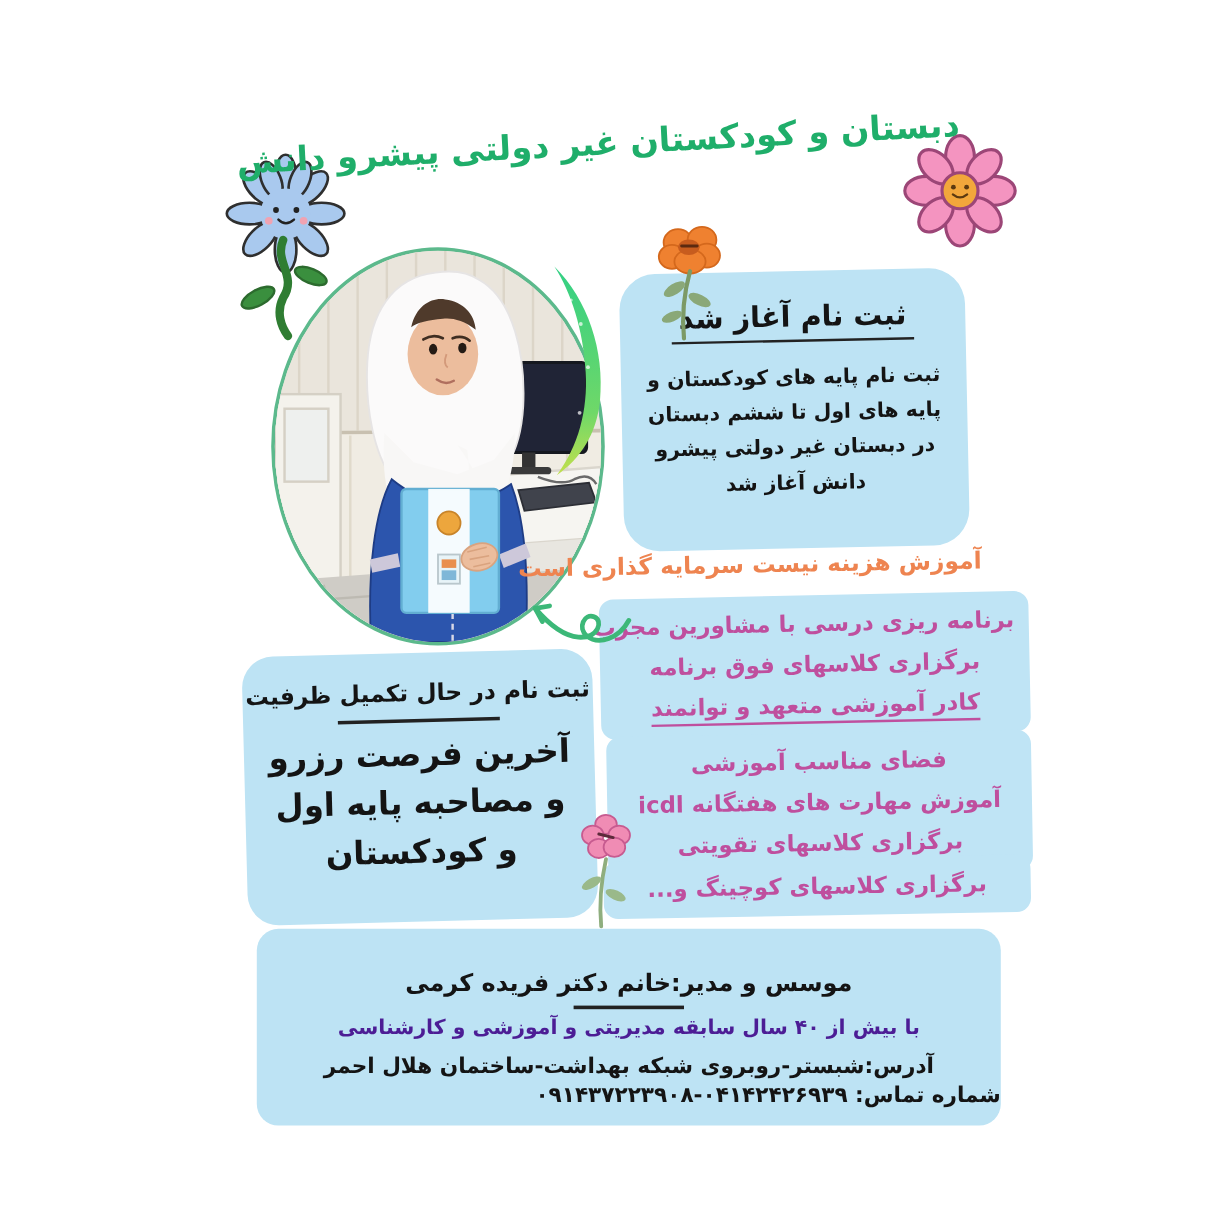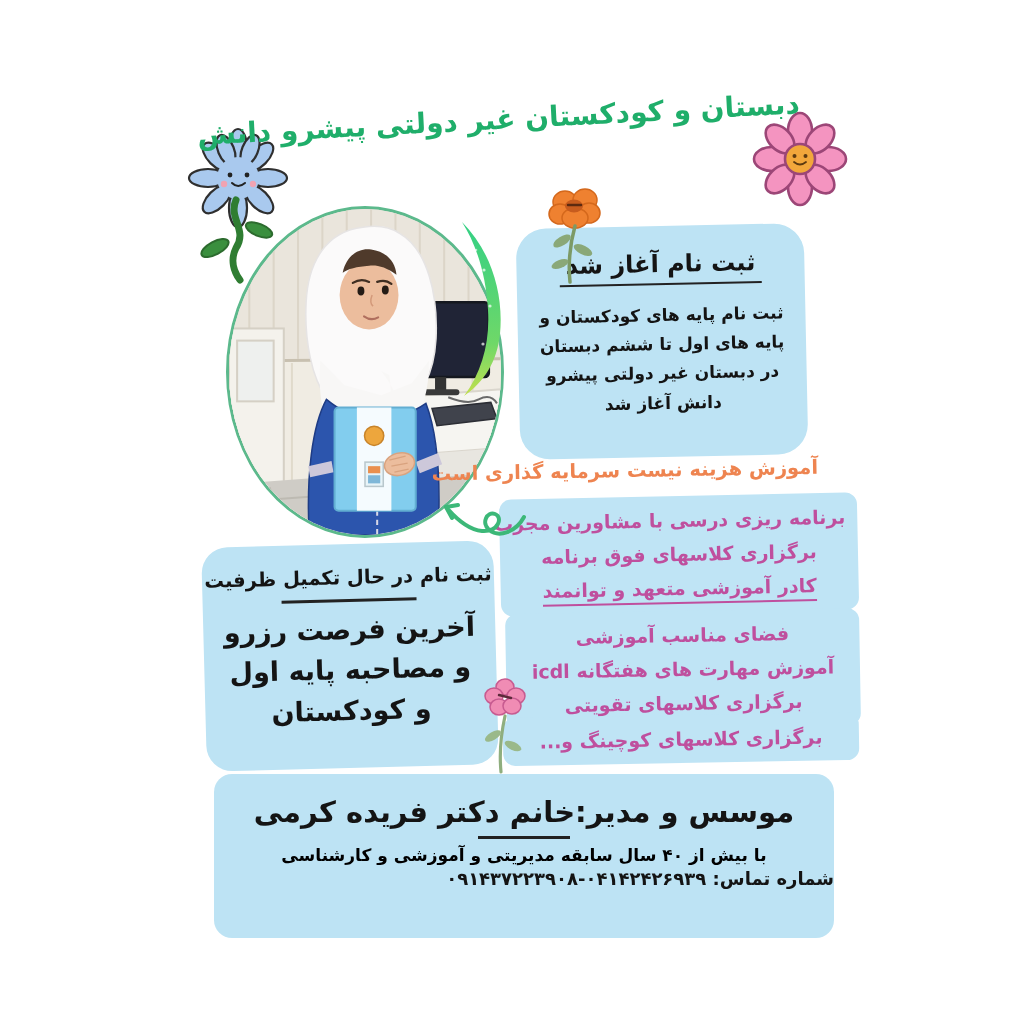--- a/index.html
+++ b/index.html
@@ -65,23 +65,23 @@
   }
   .cap-heading{margin-top:22px;font-size:19.5px;font-weight:800;color:#141414;}
   .divider{height:2.5px;background:#222;margin:10px auto 8px auto;}
   .cap-divider{width:135px;}
   .cap-line{font-size:27px;font-weight:800;color:#141414;line-height:1.5;}
   
   .info-box{
     left:214px;top:774px;width:620px;height:164px;background:#bde3f4;border-radius:18px;
     z-index:1;text-align:center;
   }
-  .founder{margin-top:21px;font-size:29px;font-weight:800;color:#141414;}
+  .founder{margin-top:33px;font-size:20px;font-weight:800;color:#141414;}
   .info-divider{width:92px;height:3px;margin:7px auto 6px auto;}
-  .experience{font-size:17px;font-weight:700;color:#000000;margin-top:6px;}
+  .experience{font-size:17px;font-weight:700;color:#4c1d95;margin-top:6px;}
   .address{font-size:18px;font-weight:800;color:#141414;margin-top:11px;}
   .phone{font-size:18px;font-weight:800;color:#141414;margin-top:3px;text-align:right;}
 </style>
 </head>
 <body>
 
 <h1 class="abs title">دبستان و کودکستان غیر دولتی پیشرو دانش</h1>
 
 <svg class="abs blue-flower" viewBox="0 0 132 160" aria-hidden="true">
   <g stroke="#2f2f2f" stroke-width="2.2" fill="#a9c9ee">
@@ -269,17 +269,18 @@
   <div class="divider cap-divider"></div>
   <div class="cap-line">آخرین فرصت رزرو</div>
   <div class="cap-line">و مصاحبه پایه اول</div>
   <div class="cap-line">و کودکستان</div>
 </div>
 
 <div class="abs info-box">
   <div class="founder">موسس و مدیر:خانم دکتر فریده کرمی</div>
   <div class="divider info-divider"></div>
   <div class="experience">با بیش از ۴۰ سال سابقه مدیریتی و آموزشی و کارشناسی</div>
+  <div class="address">آدرس:شبستر-روبروی شبکه بهداشت-ساختمان هلال احمر</div>
   <div class="phone">
     <span>شماره تماس:</span>
     <span dir="ltr">۰۹۱۴۳۷۲۲۳۹۰۸-۰۴۱۴۲۴۲۶۹۳۹</span>
   </div>
 </div>
 
 </body></html>

